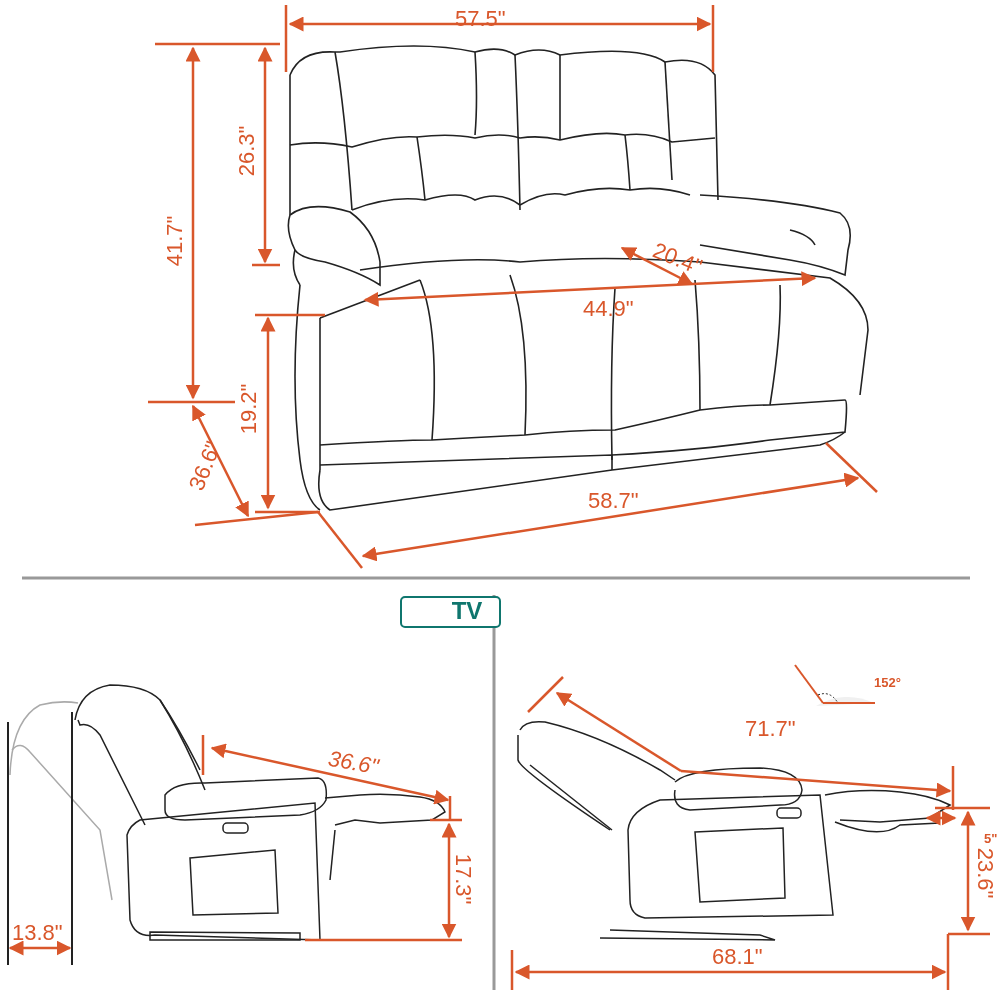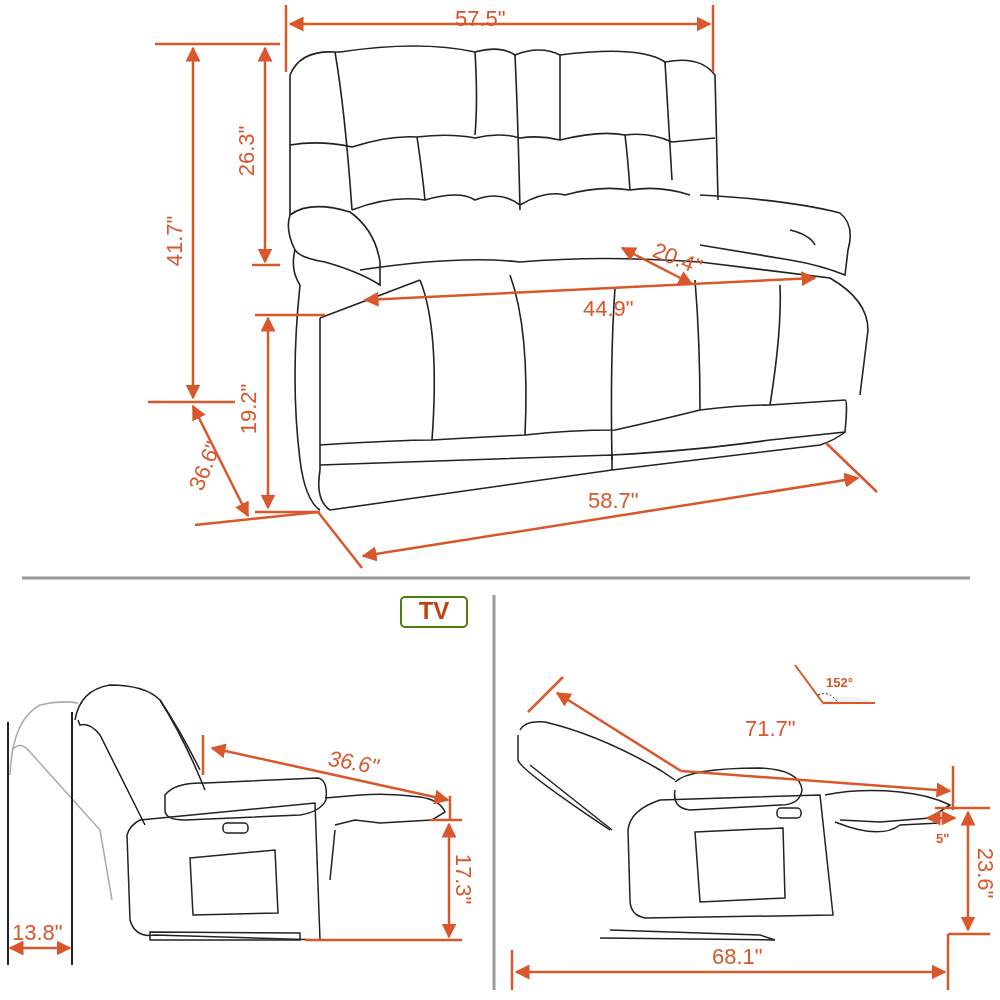--- a/index.html
+++ b/index.html
@@ -1,22 +1,22 @@
 <!DOCTYPE html>
 <html><head>
 <meta charset="utf-8">
 <style>
   html, body { margin: 0; padding: 0; background: #ffffff; }
   body { width: 1000px; height: 1000px; position: relative; overflow: hidden; font-family: "Liberation Sans", sans-serif; }
   .canvas { position: absolute; left: 0; top: 0; width: 1000px; height: 1000px; }
   .dim { position: absolute; color: #d9572b; font-size: 22px; font-family: "Liberation Sans", sans-serif; white-space: nowrap; line-height: 1; }
   .rot-90 { transform: rotate(-90deg); transform-origin: center center; }
   .rot90 { transform: rotate(90deg); transform-origin: center center; }
-  .badge { position: absolute; border: 2px solid #4d7c0f; border-radius: 5px; background: #fff; font-weight: bold; color: #c2410c; font-size: 24px; text-align: center; line-height: 26px; font-family: "Liberation Sans", sans-serif; }
-  .small-dim { font-size: 13px; font-weight: bold; }
+  .badge { position: absolute; border: 2px solid #0f766e; border-radius: 5px; background: #fff; font-weight: bold; color: #0f766e; font-size: 24px; text-align: center; line-height: 26px; font-family: "Liberation Sans", sans-serif; padding-left: 33px; }
+  .small-dim { font-size: 13px; font-weight: bold; margin-left: 48px; }
 </style>
 </head>
 <body>
 
 <div class="canvas">
 <svg width="1000" height="1000" viewBox="0 0 1000 1000" xmlns="http://www.w3.org/2000/svg">
   <defs>
     <marker id="ar" viewBox="0 0 10 10" refX="9" refY="5" markerWidth="6" markerHeight="6" orient="auto-start-reverse">
       <path d="M0,0 L10,5 L0,10 z" fill="#d9572b"></path>
     </marker>

